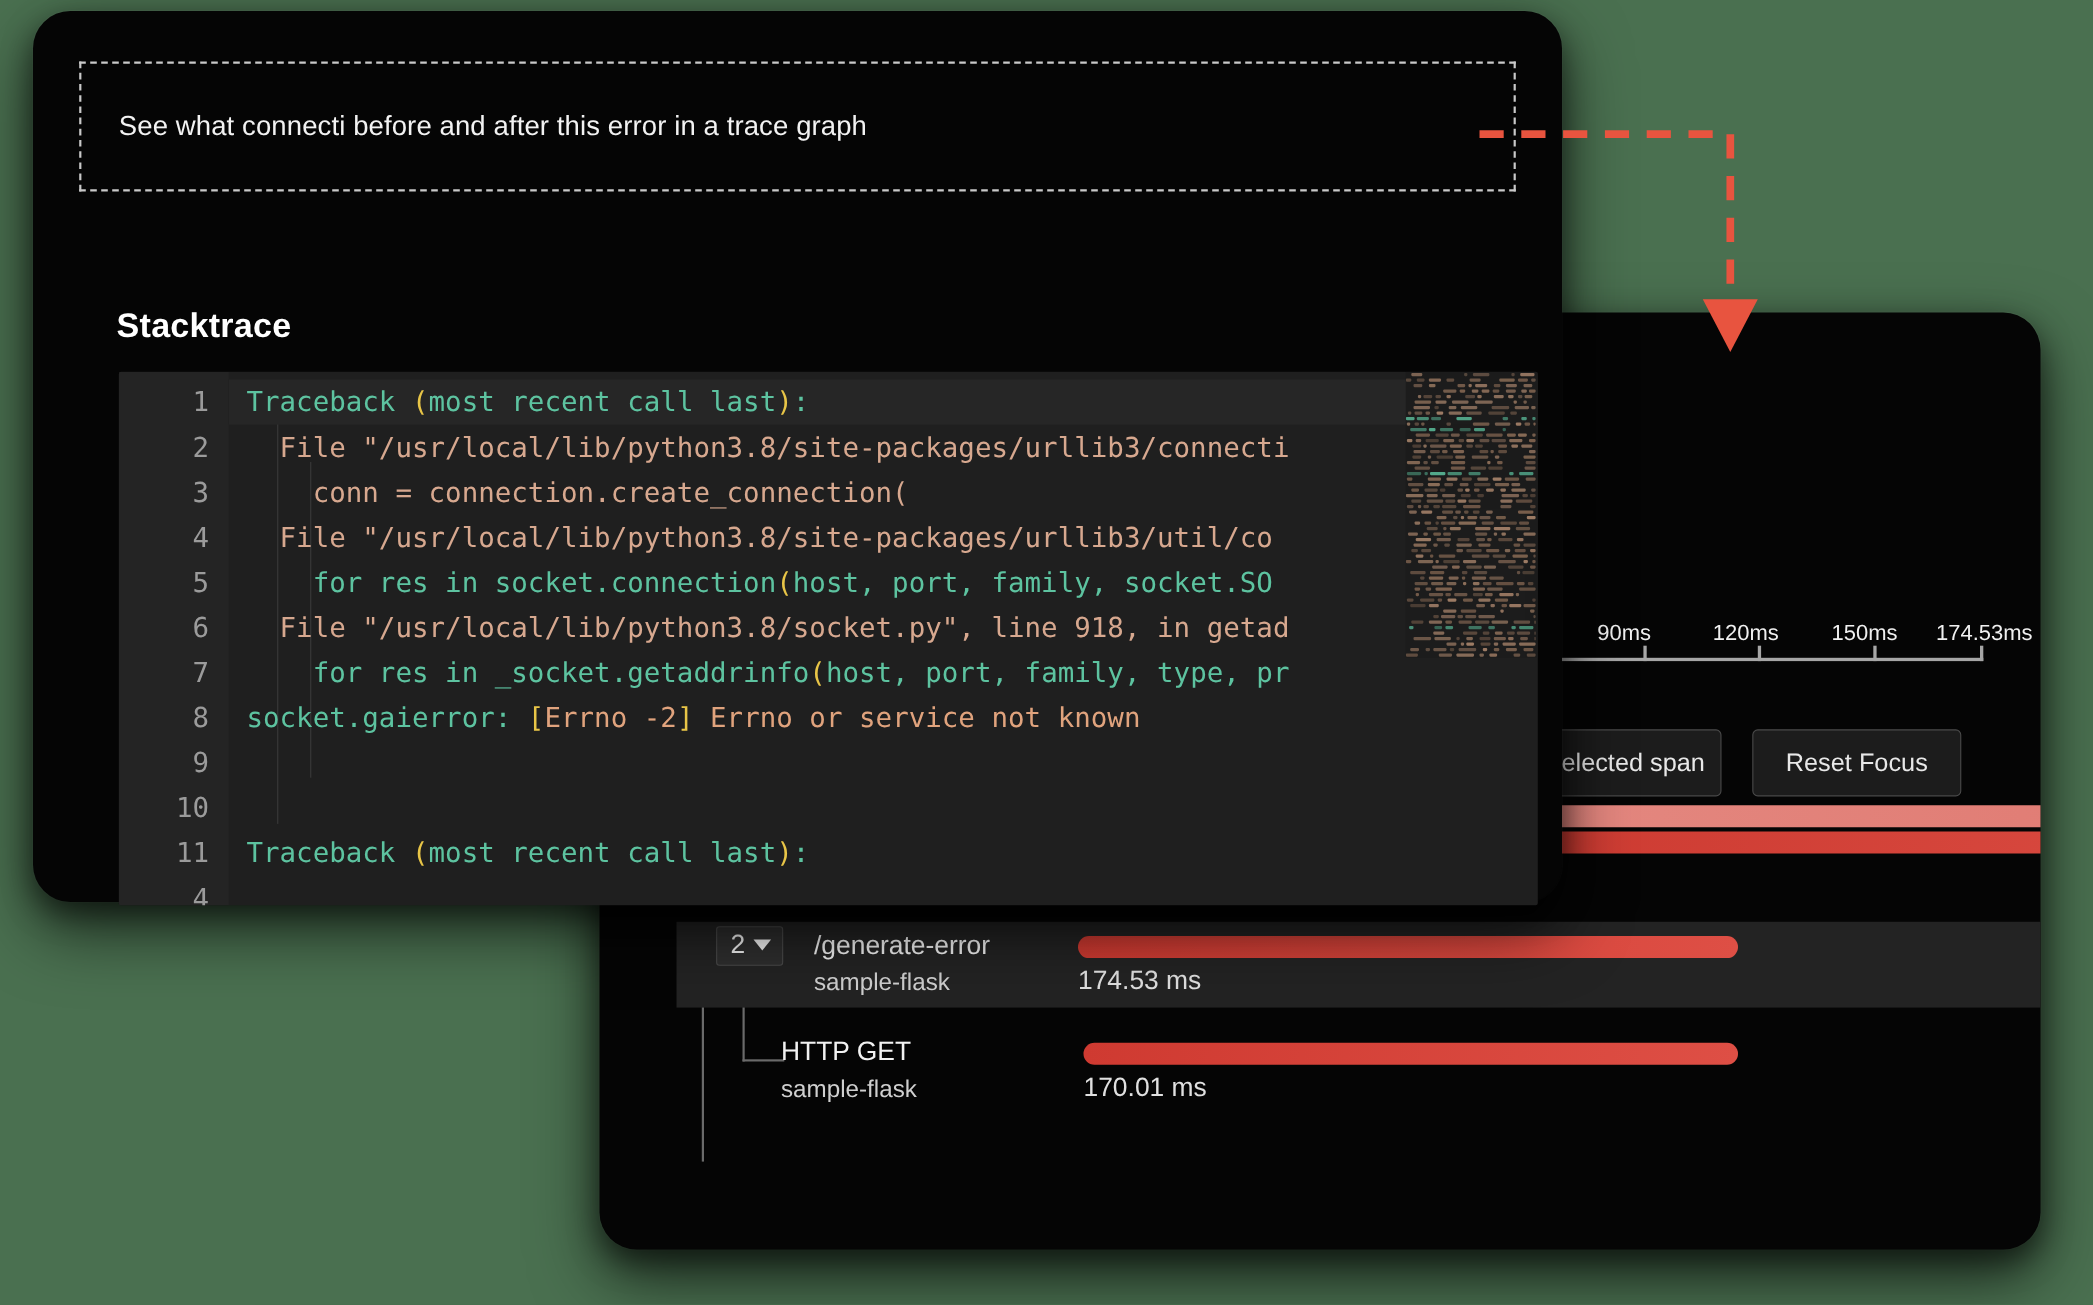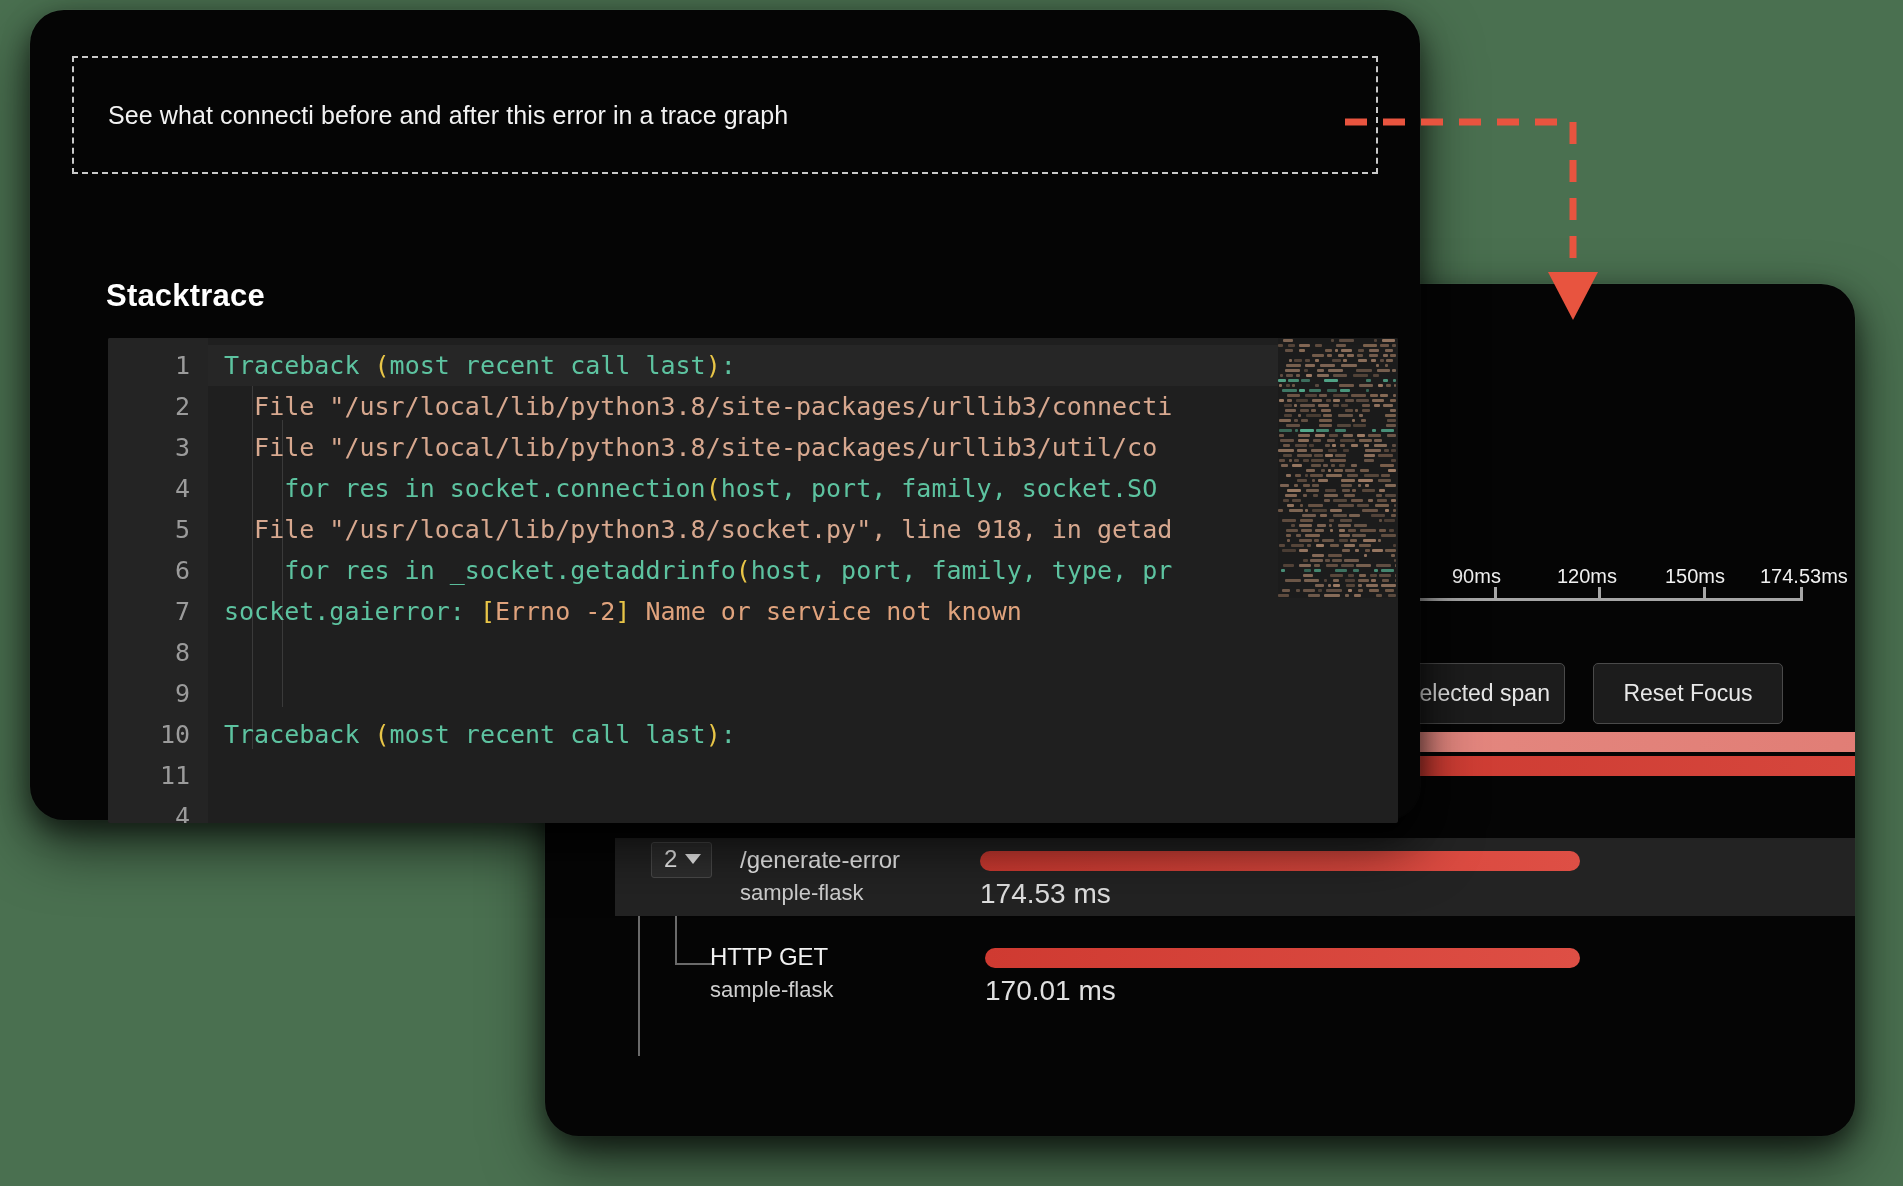--- a/index.html
+++ b/index.html
@@ -264,21 +264,21 @@
   }
   .caret {
     width: 0; height: 0;
     border-left: 8px solid transparent;
     border-right: 8px solid transparent;
     border-top: 10px solid #f2f2f2;
   }
   .span-dur {
     position: absolute;
     color: #e0e0e0;
-    font-size: 28px;
+    font-size: 24px;
     white-space: nowrap;
   }
   .tree-line {
     position: absolute;
     background: #6a6a6a;
   }
 
   
   #connector { position: absolute; left: 0; top: 0; width: 1903px; height: 1186px; z-index: 5; pointer-events: none; }
 </style>
@@ -360,25 +360,26 @@
         <div class="ln">9</div>
         <div class="ln">10</div>
         <div class="ln">11</div>
         <div class="ln">4</div>
       </div>
     <div class="code-area" id="code-area">
       <div class="indent-guide" style="left:44px; top:41px; height:370px;"></div>
       <div class="indent-guide" style="left:74px; top:82px; height:287px;"></div>
     <div class="cl hl"><span class="tok-g">Traceback </span><span class="tok-y">(</span><span class="tok-g">most recent call last</span><span class="tok-y">)</span><span class="tok-g">:</span></div>
         <div class="cl"><span class="tok-s">  File "/usr/local/lib/python3.8/site-packages/urllib3/connecti</span></div>
+        <div class="cl"><span class="tok-s">    conn = connection.create_connection(</span></div>
         <div class="cl"><span class="tok-s">  File "/usr/local/lib/python3.8/site-packages/urllib3/util/co</span></div>
         <div class="cl"><span class="tok-g">    for res in socket.connection</span><span class="tok-y">(</span><span class="tok-g">host, port, family, socket.SO</span></div>
         <div class="cl"><span class="tok-s">  File "/usr/local/lib/python3.8/socket.py", line 918, in getad</span></div>
         <div class="cl"><span class="tok-g">    for res in _socket.getaddrinfo</span><span class="tok-y">(</span><span class="tok-g">host, port, family, type, pr</span></div>
-        <div class="cl"><span class="tok-g">socket.gaierror: </span><span class="tok-y">[</span><span class="tok-o">Errno -2</span><span class="tok-y">]</span><span class="tok-o"> Name or service not known</span></div>
+        <div class="cl"><span class="tok-g">socket.gaierror: </span><span class="tok-y">[</span><span class="tok-o">Errno -2</span><span class="tok-y">]</span><span class="tok-o"> Errno or service not known</span></div>
         <div class="cl"><span class="tok-s"></span></div>
         <div class="cl"><span class="tok-s"></span></div>
         <div class="cl"><span class="tok-g">Traceback </span><span class="tok-y">(</span><span class="tok-g">most recent call last</span><span class="tok-y">)</span><span class="tok-g">:</span></div>
       </div>
     <div class="minimap" id="minimap">
         <div class="mrow">
           <span class="mseg" style="left: 5px; width: 10px; background: rgb(176, 138, 112); opacity: 0.71;"></span>
           <span class="mseg" style="left: 53px; width: 3px; background: rgb(156, 122, 98); opacity: 0.49;"></span>
           <span class="mseg" style="left: 61px; width: 15px; background: rgb(176, 138, 112); opacity: 0.48;"></span>
           <span class="mseg" style="left: 96px; width: 3px; background: rgb(156, 122, 98); opacity: 0.46;"></span>

